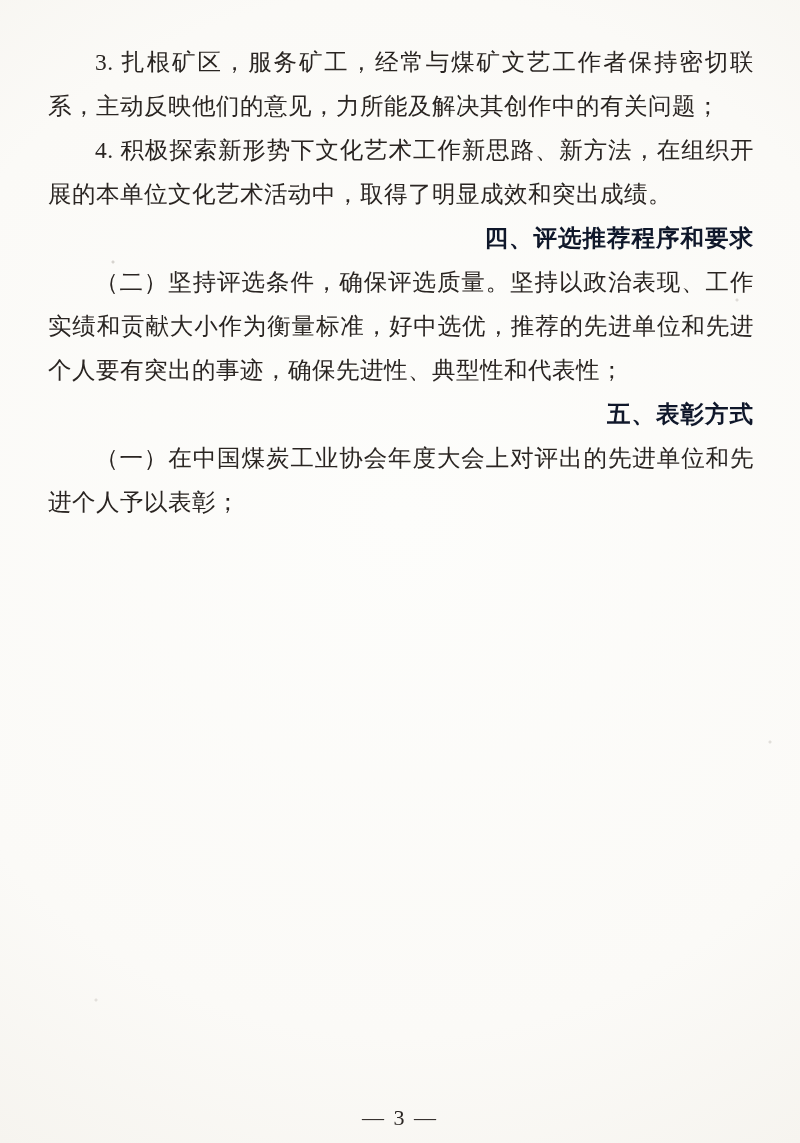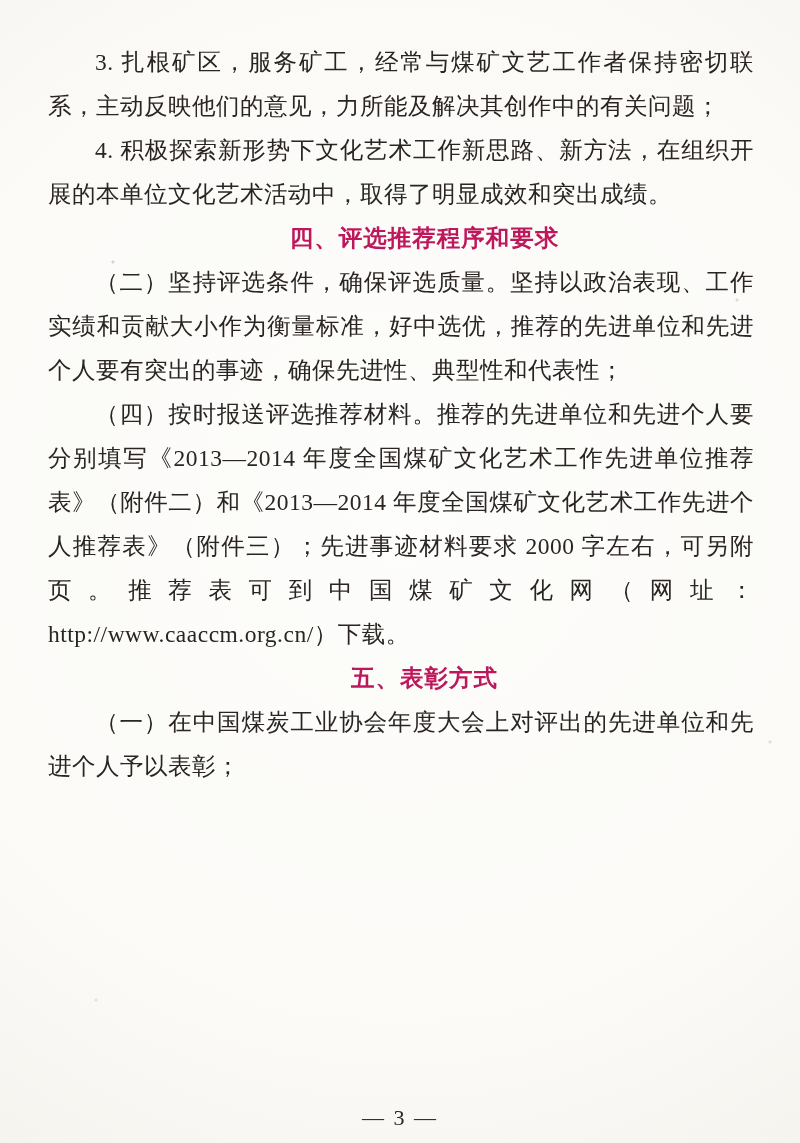--- a/index.html
+++ b/index.html
@@ -34,22 +34,22 @@
     text-align: justify;
     text-justify: inter-character;
     text-indent: 2em;
     margin: 0;
     letter-spacing: 0.5px;
     word-break: break-word;
   }
   .heading {
     font-family: "Liberation Sans", "DejaVu Sans", sans-serif;
     font-weight: bold;
-    text-align: center;
-    color: #be185d;
+    text-align: right;
+    color: #0f172a;
     letter-spacing: 1px;
   }
   .footer {
     position: absolute;
     top: 1100px;
     left: 0;
     width: 800px;
     text-align: center;
     font-size: 22px;
     line-height: 36px;
@@ -58,18 +58,17 @@
   }
 </style>
 </head>
 <body>
 
 <div class="page">
   <p class="block">3. 扎根矿区，服务矿工，经常与煤矿文艺工作者保持密切联系，主动反映他们的意见，力所能及解决其创作中的有关问题；</p>
   <p class="block">4. 积极探索新形势下文化艺术工作新思路、新方法，在组织开展的本单位文化艺术活动中，取得了明显成效和突出成绩。</p>
   <p class="block heading">四、评选推荐程序和要求</p>
   <p class="block">（二）坚持评选条件，确保评选质量。坚持以政治表现、工作实绩和贡献大小作为衡量标准，好中选优，推荐的先进单位和先进个人要有突出的事迹，确保先进性、典型性和代表性；</p>
-  <p class="block">（四）按时报送评选推荐材料。推荐的先进单位和先进个人要分别填写《2013—2014 年度全国煤矿文化艺术工作先进单位推荐表》（附件二）和《2013—2014 年度全国煤矿文化艺术工作先进个人推荐表》（附件三）；先进事迹材料要求 2000 字左右，可另附页。推荐表可到中国煤矿文化网（网址：http://www.caaccm.org.cn/）下载。</p>
   <p class="block heading">五、表彰方式</p>
   <p class="block">（一）在中国煤炭工业协会年度大会上对评出的先进单位和先进个人予以表彰；</p>
 </div>
 
 <div class="footer">— 3 —</div>
 
 </body></html>

